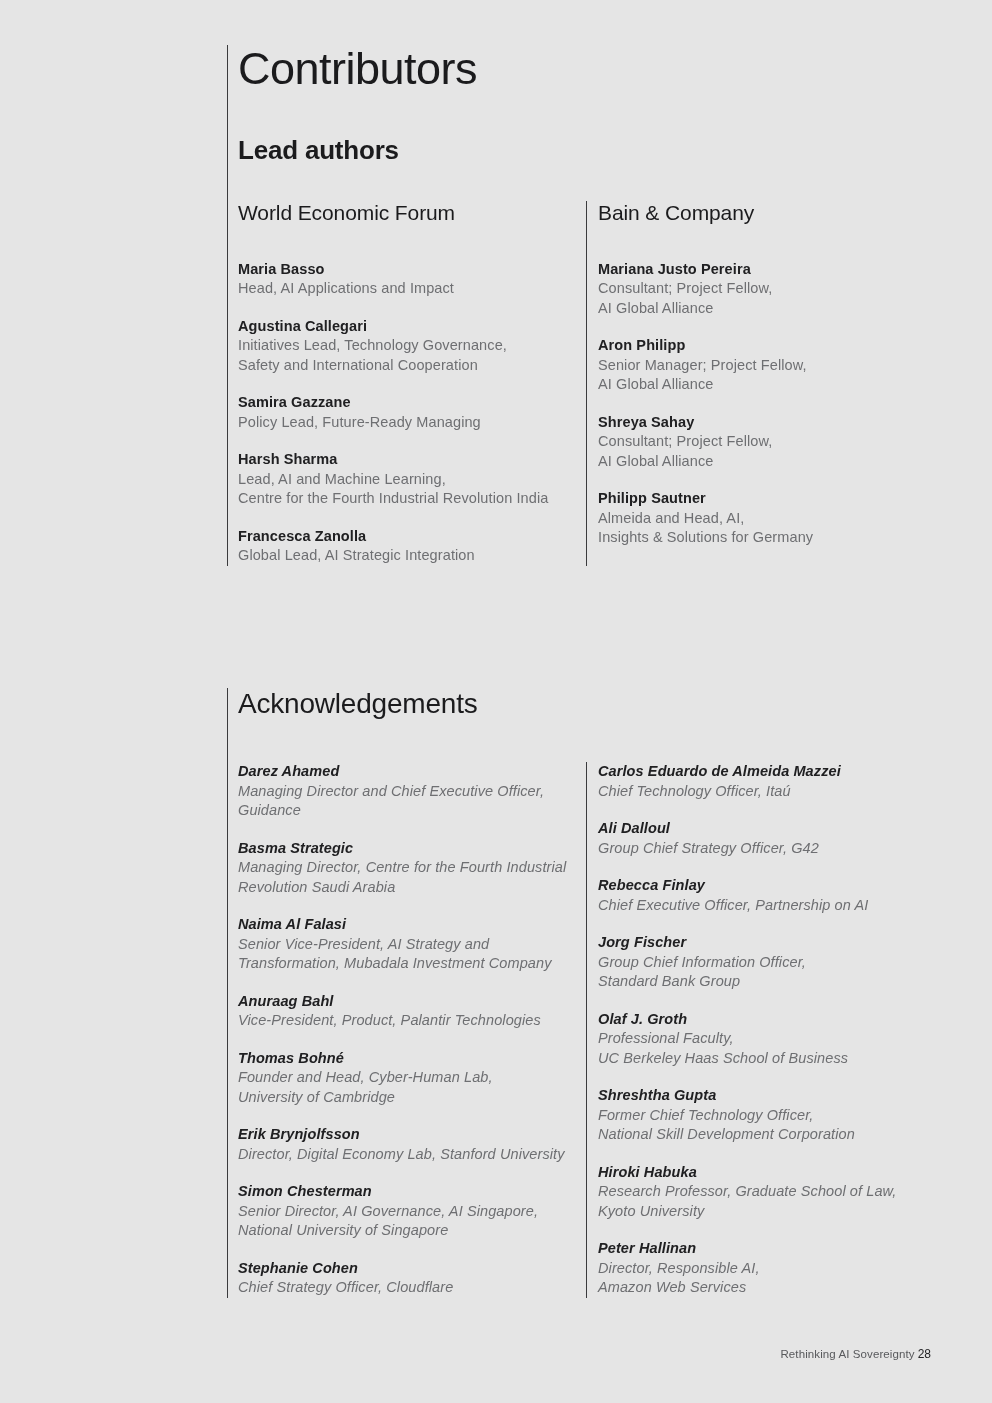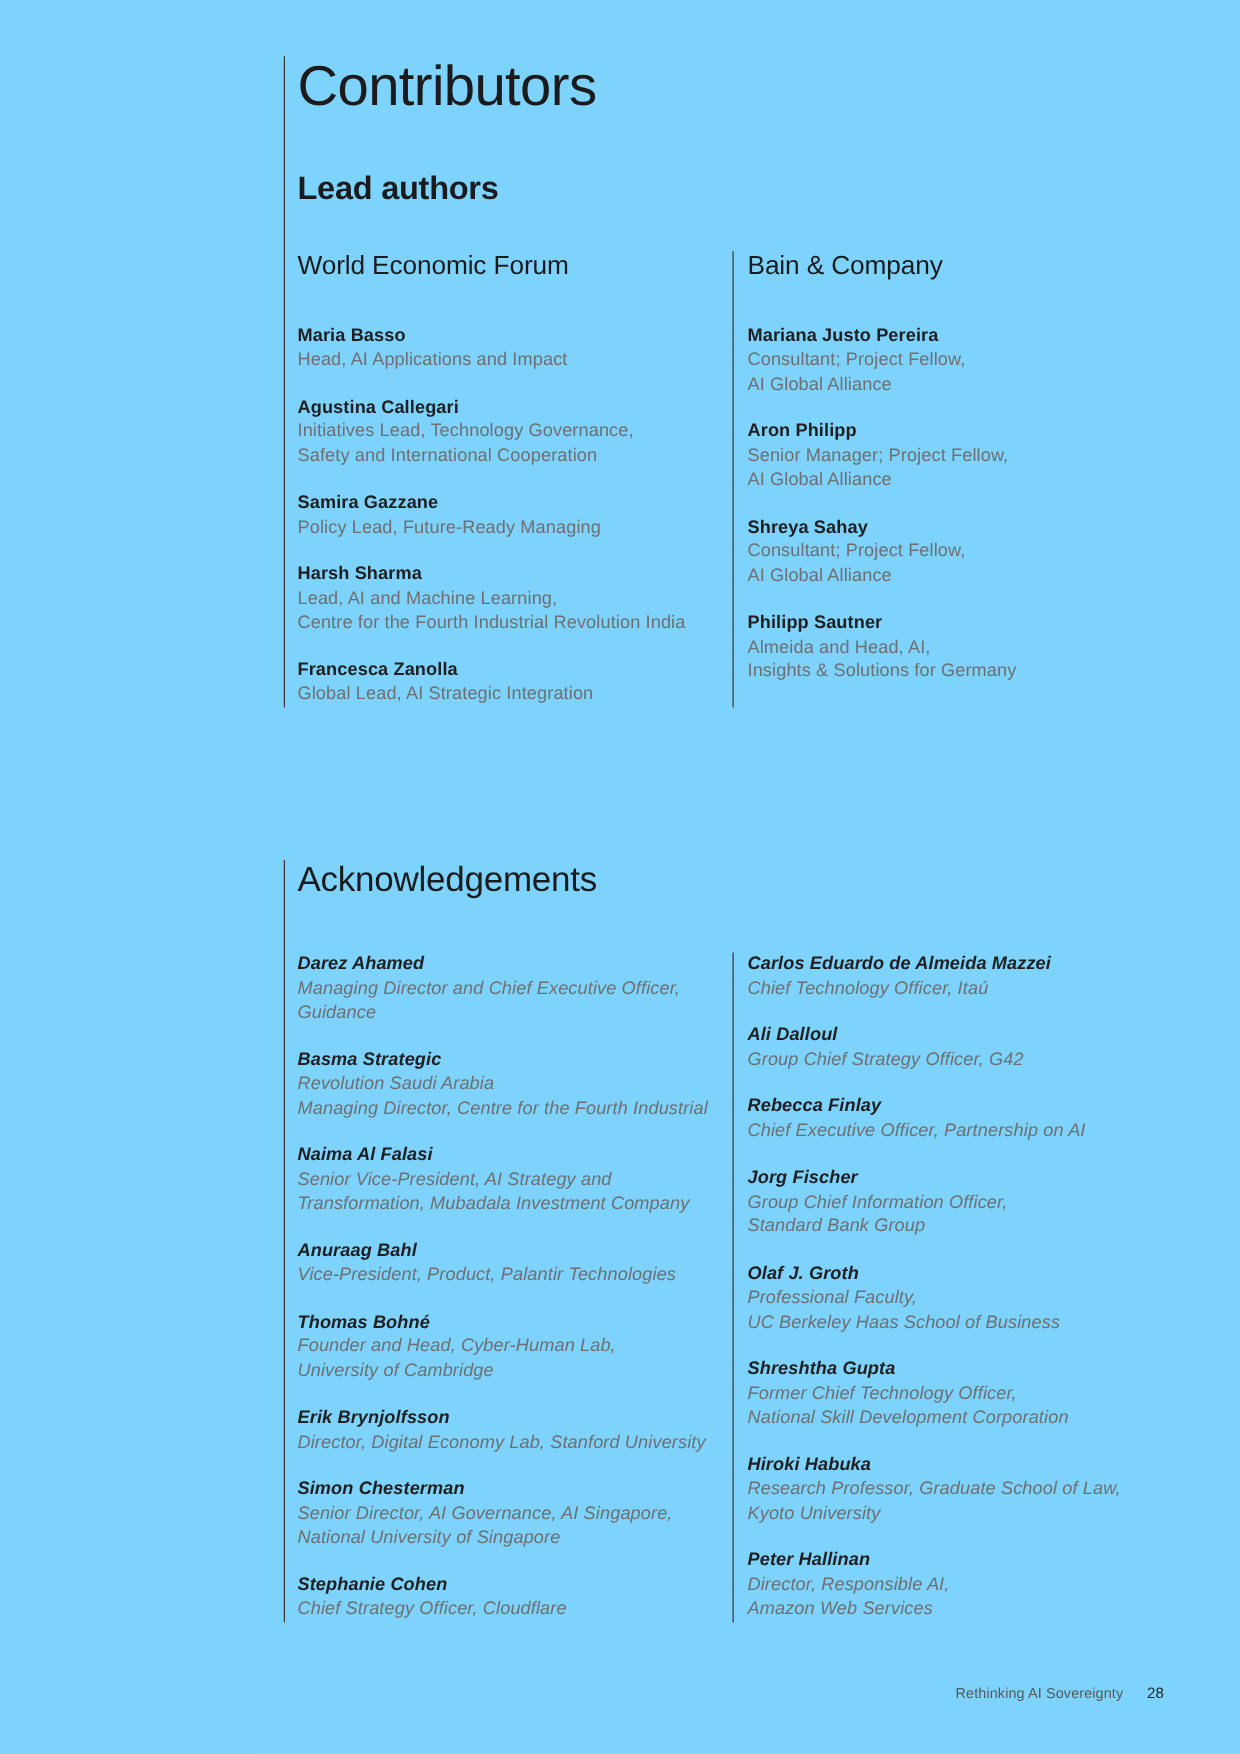--- a/index.html
+++ b/index.html
@@ -5,21 +5,21 @@
   html, body { margin: 0; padding: 0; }
   body {
     width: 992px; height: 1403px;
     background: #ffffff;
     font-family: "Liberation Sans", "DejaVu Sans", sans-serif;
     color: #1c1c1e;
   }
   .page {
     position: relative;
     width: 992px; height: 1403px;
-    background: #7dd3fc;
+    background: #e5e5e5;
     overflow: hidden;
   }
   .section {
     position: absolute;
     left: 227px;
     width: 706px;
     border-left: 1.5px solid #3b3b3d;
     padding-left: 10px;
     box-sizing: border-box;
   }
@@ -83,21 +83,21 @@
     line-height: 19.5px;
     color: #6e6f72;
     letter-spacing: 0.1px;
   }
   .footer {
     position: absolute;
     top: 1347px;
     right: 61px;
     display: flex;
     align-items: baseline;
-    gap: 19px;
+    gap: 3px;
   }
   .footer-title {
     font-size: 11.5px;
     color: #58595c;
     letter-spacing: 0.1px;
   }
   .footer-page {
     font-size: 12px;
     color: #232325;
   }
@@ -171,22 +171,22 @@
     <div class="cols cols-ack">
       <div class="col">
         <div class="people">
             <div class="person">
     <div class="person-name">Darez Ahamed</div>
   <div class="person-role">Managing Director and Chief Executive Officer,</div>
               <div class="person-role">Guidance</div>
             </div>
             <div class="person">
     <div class="person-name">Basma Strategic</div>
-  <div class="person-role">Revolution Saudi Arabia</div>
-              <div class="person-role">Managing Director, Centre for the Fourth Industrial</div>
+  <div class="person-role">Managing Director, Centre for the Fourth Industrial</div>
+              <div class="person-role">Revolution Saudi Arabia</div>
             </div>
             <div class="person">
     <div class="person-name">Naima Al Falasi</div>
   <div class="person-role">Senior Vice-President, AI Strategy and</div>
               <div class="person-role">Transformation, Mubadala Investment Company</div>
             </div>
             <div class="person">
     <div class="person-name">Anuraag Bahl</div>
   <div class="person-role">Vice-President, Product, Palantir Technologies</div>
             </div>

